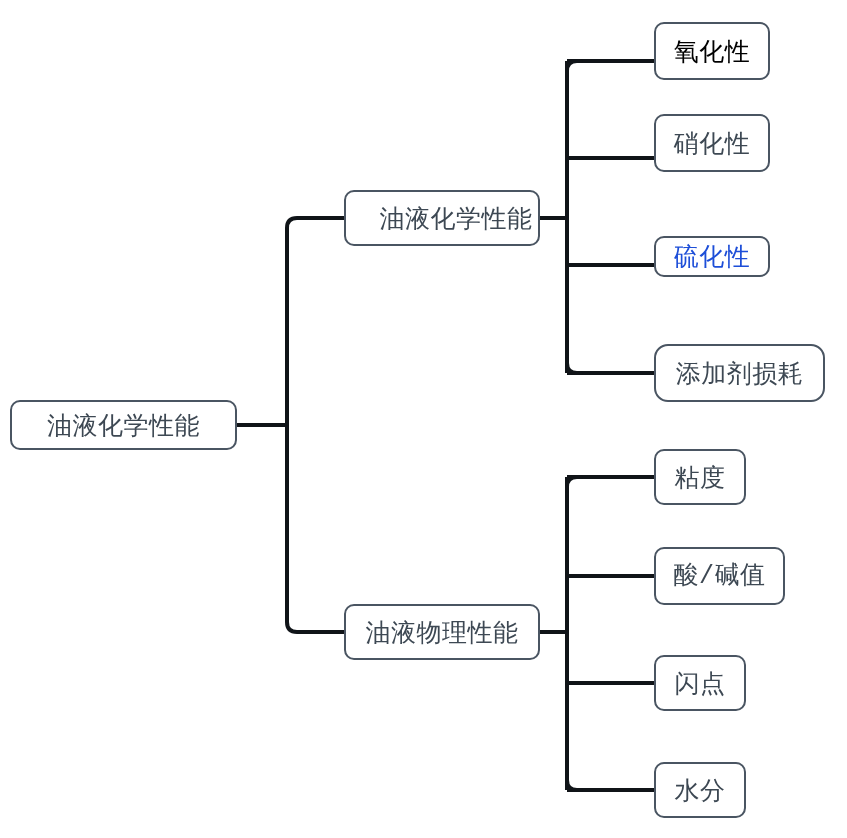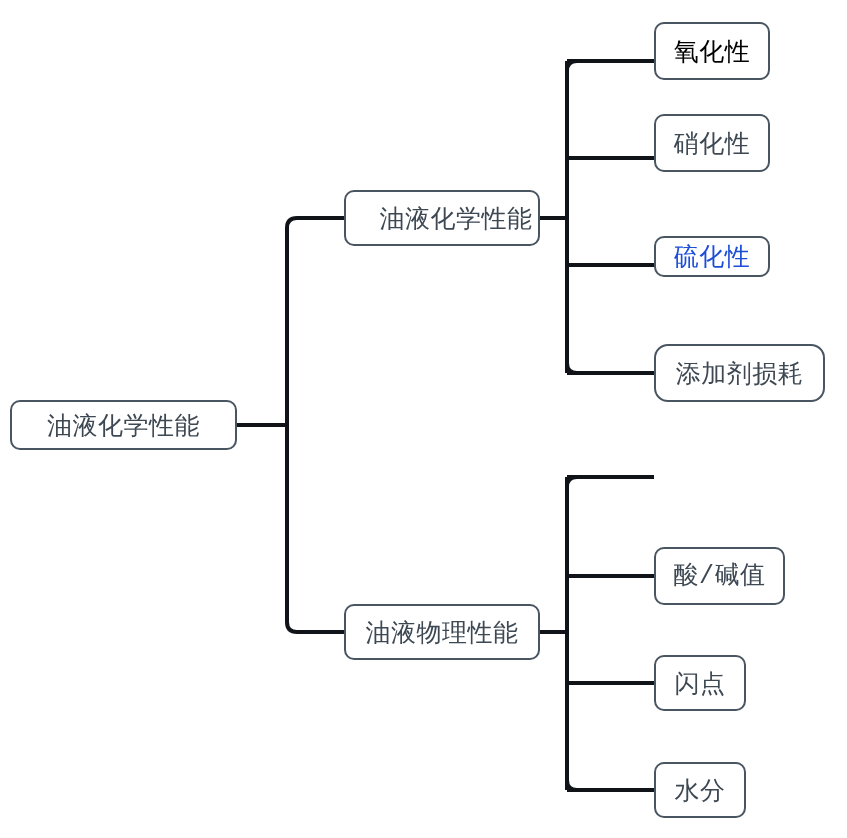--- a/index.html
+++ b/index.html
@@ -99,20 +99,23 @@
   <div class="node" id="node-sulfation" style="left: 654px; top: 236px; width: 116px; height: 41px; border-color: rgb(74, 85, 98); color: #1d4ed8;">
     <span class="node-label">硫化性</span>
   </div>
   <div class="node" id="node-additive-depletion" style="left: 654px; top: 344px; width: 171px; height: 58px; border-color: rgb(74, 85, 98); color: rgb(61, 72, 83); border-radius: 14px;">
     <span class="node-label">添加剂损耗</span>
   </div>
 
   <div class="node" id="node-physical" style="left: 344px; top: 604px; width: 196px; height: 56px; border-color: rgb(74, 85, 98); color: rgb(61, 72, 83);">
     <span class="node-label">油液物理性能</span>
   </div>
+  <div class="node" id="node-viscosity" style="left: 654px; top: 449px; width: 92px; height: 56px; border-color: rgb(74, 85, 98); color: rgb(61, 72, 83);">
+    <span class="node-label">粘度</span>
+  </div>
   <div class="node" id="node-acid-base-number" style="left: 654px; top: 547px; width: 131px; height: 58px; border-color: rgb(74, 85, 98); color: rgb(61, 72, 83); font-family: Liberation Mono, monospace;">
     <span class="node-label">酸/碱值</span>
   </div>
   <div class="node" id="node-flash-point" style="left: 654px; top: 655px; width: 92px; height: 56px; border-color: rgb(74, 85, 98); color: rgb(61, 72, 83);">
     <span class="node-label">闪点</span>
   </div>
   <div class="node" id="node-moisture" style="left: 654px; top: 762px; width: 92px; height: 56px; border-color: rgb(74, 85, 98); color: rgb(61, 72, 83);">
     <span class="node-label">水分</span>
   </div>
 

